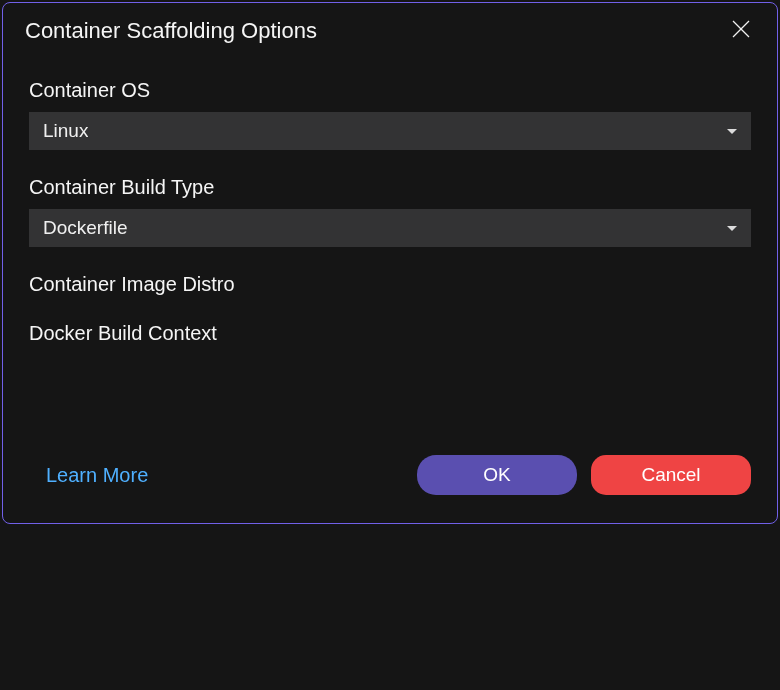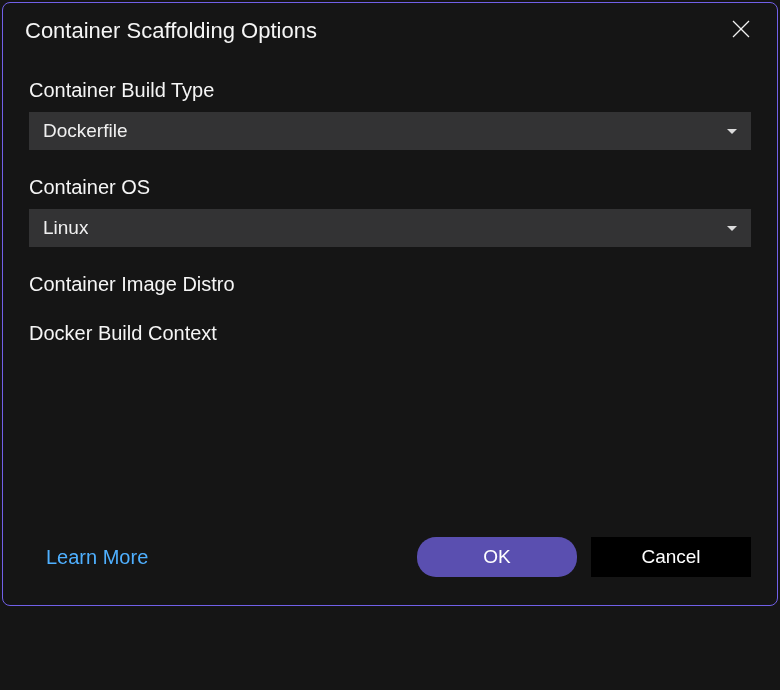--- a/index.html
+++ b/index.html
@@ -10,21 +10,21 @@
     body {
       width: 780px;
       height: 690px;
       background: #151515;
       font-family: "Segoe UI", Arial, sans-serif;
       color: #f0f0f0;
       overflow: hidden;
     }
     .dialog {
       width: 776px;
-      height: 604px;
+      height: 522px;
       margin: 2px;
       border: 1px solid #7160e8;
       border-radius: 8px;
       background: #151515;
       display: flex;
       flex-direction: column;
       position: relative;
     }
     .titlebar {
       display: flex;
@@ -121,21 +121,22 @@
       font-size: 19px;
       cursor: pointer;
       border: none;
       color: #fff;
     }
     .btn-primary {
       background: #5a4fb0;
       border-radius: 19px;
     }
     .btn-secondary {
-      background: #000000;
+      background: #ef4444;
+      border-radius: 15px;
     }
   </style>
 </head>
 <body>
 
 <div class="dialog">
   <div class="titlebar">
     <div class="titlebar-title">Container Scaffolding Options</div>
     <div class="close-btn">
       <span>
@@ -143,31 +144,31 @@
             <line x1="1" y1="1" x2="17" y2="17"></line>
             <line x1="17" y1="1" x2="1" y2="17"></line>
           </svg>
       </span>
     </div>
   </div>
 
   <div class="content">
 
     <div class="field">
-      <div class="field-label">Container Build Type</div>
+      <div class="field-label">Container OS</div>
       <div class="select">
-        <span class="select-value">Dockerfile</span>
+        <span class="select-value">Linux</span>
         <span class="caret"></span>
       </div>
     </div>
 
     <div class="field">
-      <div class="field-label">Container OS</div>
+      <div class="field-label">Container Build Type</div>
       <div class="select">
-        <span class="select-value">Linux</span>
+        <span class="select-value">Dockerfile</span>
         <span class="caret"></span>
       </div>
     </div>
 
     <div class="field">
       <div class="field-label">Container Image Distro</div>
     </div>
 
     <div class="field">
       <div class="field-label">Docker Build Context</div>

